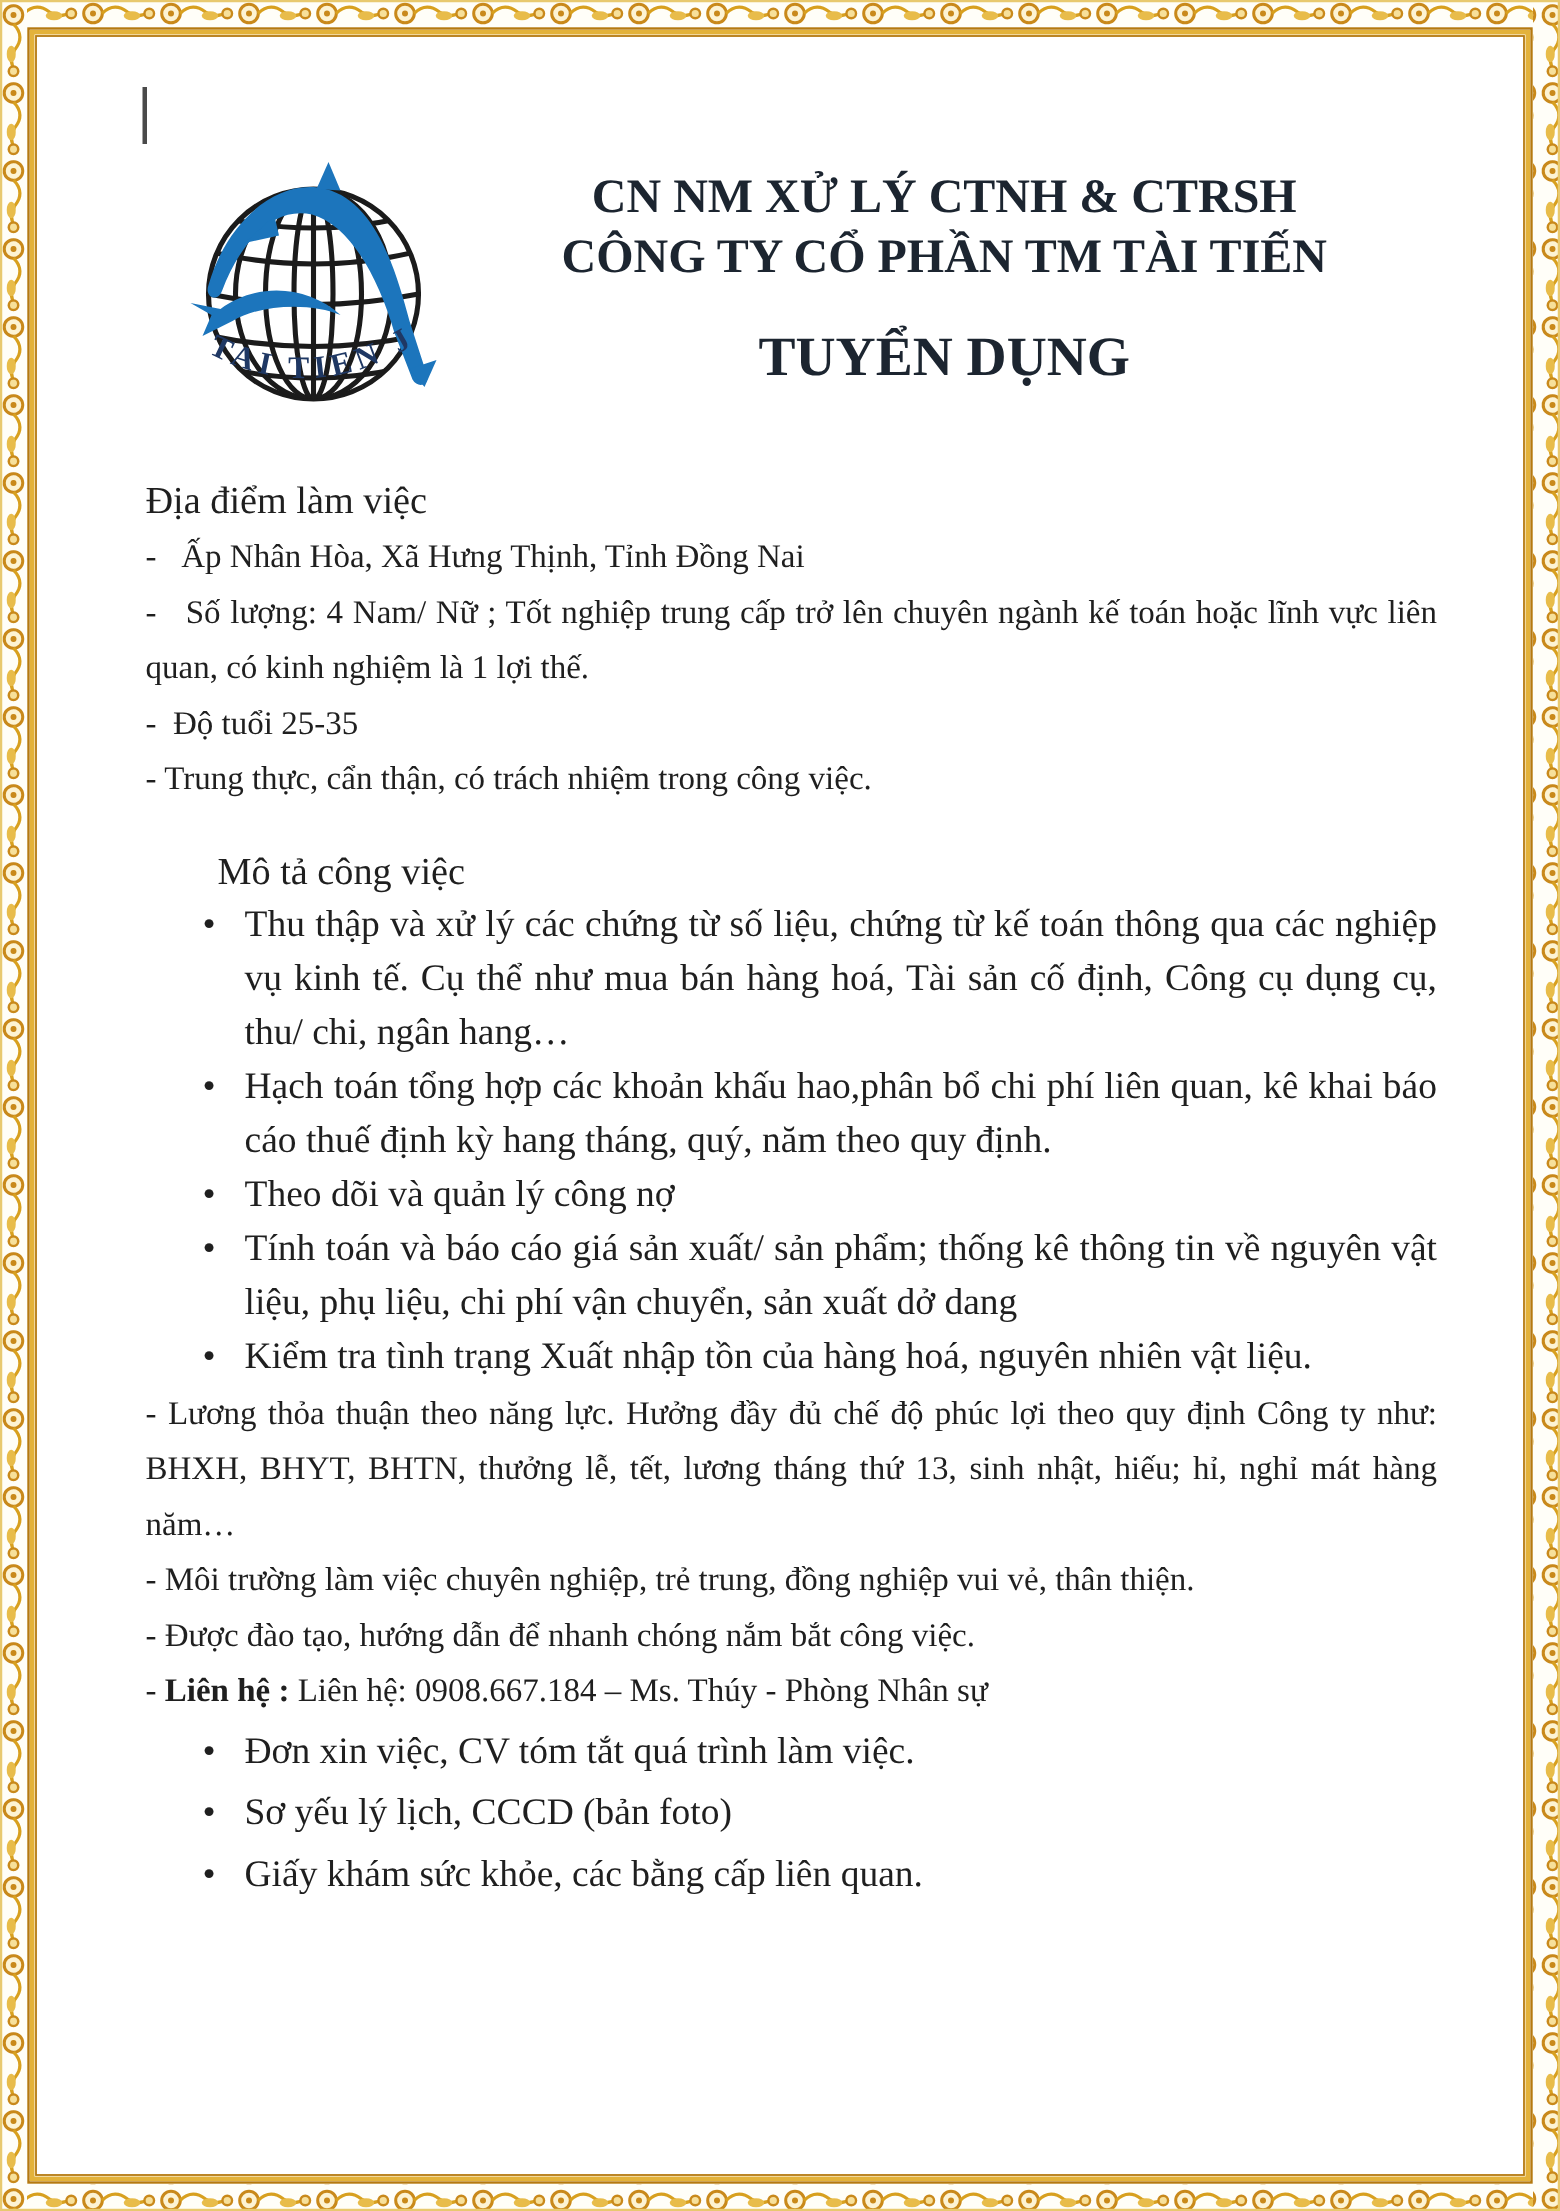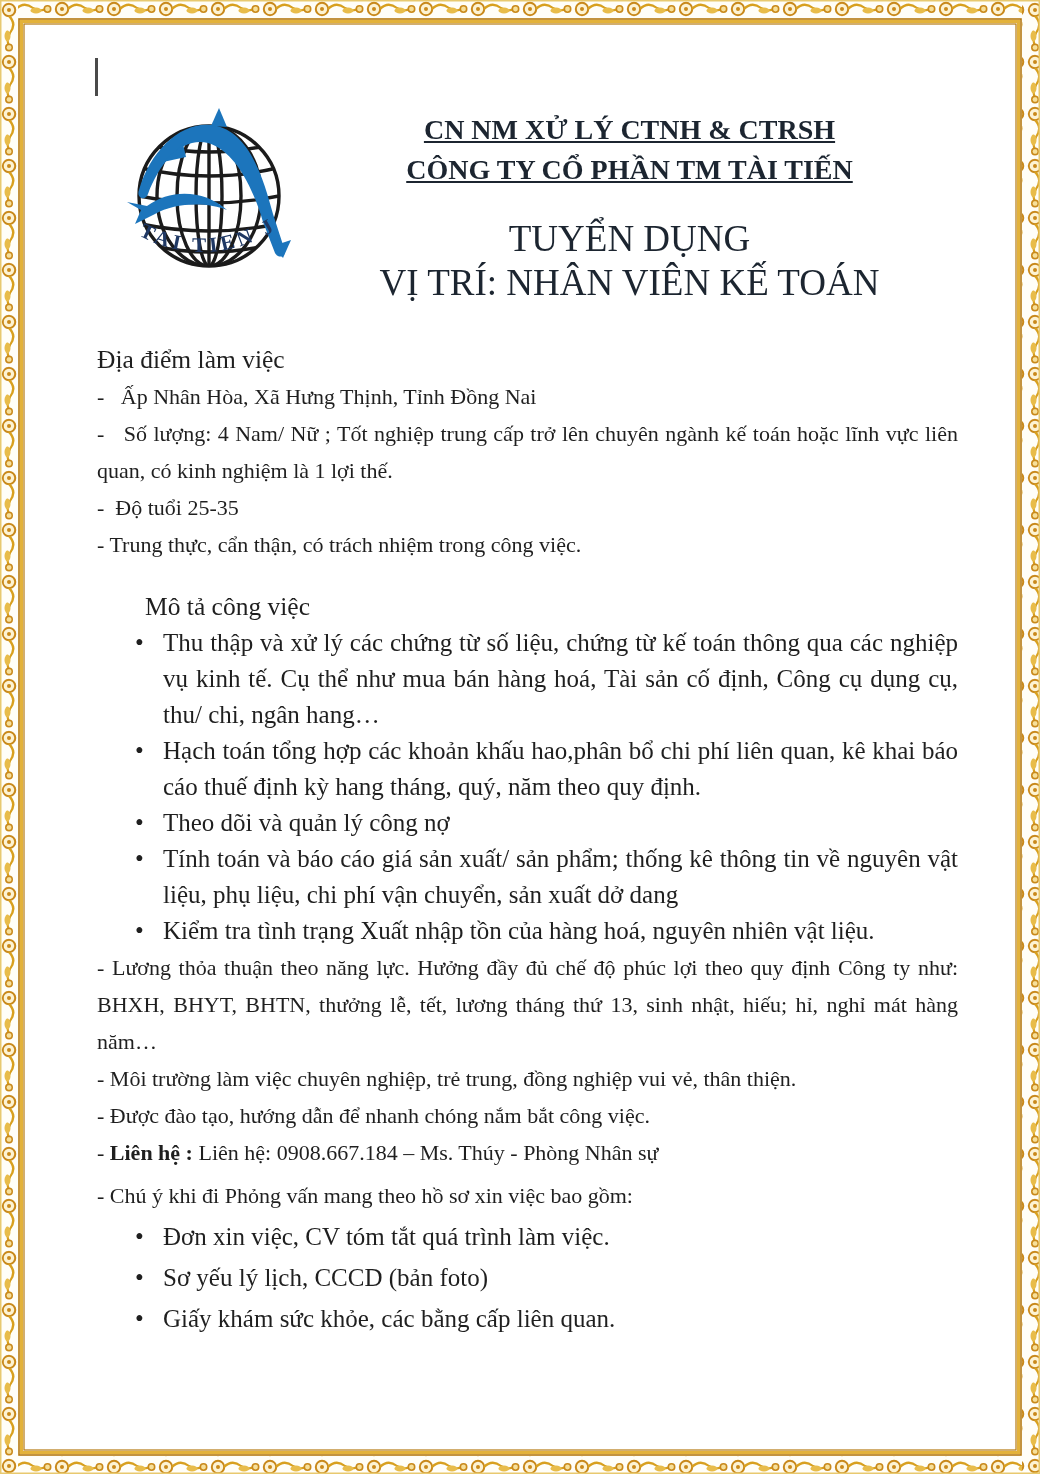--- a/index.html
+++ b/index.html
@@ -10,25 +10,25 @@
     overflow:hidden;
     font-family:"Liberation Serif","DejaVu Serif",serif;
     color:#1f1f1f;
   }
   .frame-svg{position:absolute;left:0;top:0;width:1040px;height:1474px;pointer-events:none;}
   .cursor-mark{position:absolute;left:95px;top:58px;width:3px;height:38px;background:#4a4a4a;}
   .content{position:absolute;left:97px;top:100px;width:861px;}
   .header-row{display:flex;align-items:flex-start;}
   .logo-wrap{flex:0 0 auto;margin-left:16px;margin-top:6px;}
   .header-text{flex:1 1 auto;text-align:center;color:#1c2530;}
-  .org-line{font-weight:bold;font-size:28px;line-height:40px;margin-top:8px;text-decoration:underline;}
+  .org-line{font-weight:bold;font-size:32px;line-height:40px;margin-top:8px;}
   .org-line:first-child{margin-top:10px;}
   .org-line + .org-line{margin-top:0;}
   .titles{margin-top:27px;}
-  .title-line{font-weight:normal;font-size:37px;line-height:44px;color:#1c2530;}
+  .title-line{font-weight:bold;font-size:37px;line-height:44px;color:#1c2530;}
   .sec1{margin-top:36px;}
   .h{font-weight:normal;font-size:25.5px;line-height:37px;white-space:pre-wrap;}
   .t{font-size:22px;line-height:37px;white-space:pre-wrap;}
   .just{text-align:justify;}
   .h-mota{margin-top:25px;margin-left:48px;}
   .h-quyen{margin-top:4px;padding-left:14px;}
   .bullet{display:flex;font-size:25px;line-height:36px;}
   .bullet .dot{flex:0 0 28px;padding-left:38px;box-sizing:content-box;}
   .bullet .btxt{flex:1 1 auto;text-align:justify;font-family:Liberation Serif, serif;}
   .chu-y{margin-top:6px;}
@@ -108,21 +108,20 @@
           <text font-family="Liberation Serif, DejaVu Serif, serif" font-size="21" font-weight="bold" fill="#1F3864" letter-spacing="4">
             <textPath href="#logoArc" startOffset="6">TAI TIEN JSC</textPath>
           </text>
         </svg>
       </div>
       <div class="header-text">
         <div class="org-line">CN NM XỬ LÝ CTNH &amp; CTRSH</div>
         <div class="org-line">CÔNG TY CỔ PHẦN TM TÀI TIẾN</div>
         <div class="titles">
           <div class="title-line">TUYỂN DỤNG</div>
-          <div class="title-line">VỊ TRÍ: NHÂN VIÊN KẾ TOÁN</div>
         </div>
       </div>
     </div>
 
     <div class="sec1">
       <div class="h">Địa điểm làm việc</div>
       <div class="t">-   Ấp Nhân Hòa, Xã Hưng Thịnh, Tỉnh Đồng Nai</div>
 
       <div class="t just">-   Số lượng: 4 Nam/ Nữ ; Tốt nghiệp trung cấp trở lên chuyên ngành kế toán hoặc lĩnh vực liên quan, có kinh nghiệm là 1 lợi thế.</div>
       <div class="t">-  Độ tuổi 25-35</div>
@@ -149,21 +148,20 @@
         <span class="dot">•</span>
         <span class="btxt">Kiểm tra tình trạng Xuất nhập tồn của hàng hoá, nguyên nhiên vật liệu.</span>
       </div>
 
       <div class="t just">- Lương thỏa thuận theo năng lực. Hưởng đầy đủ chế độ phúc lợi theo quy định Công ty như: BHXH, BHYT, BHTN, thưởng lễ, tết, lương tháng thứ 13, sinh nhật, hiếu; hỉ, nghỉ mát hàng năm…</div>
       <div class="t">- Môi trường làm việc chuyên nghiệp, trẻ trung, đồng nghiệp vui vẻ, thân thiện.</div>
       <div class="t">- Được đào tạo, hướng dẫn để nhanh chóng nắm bắt công việc.</div>
 
       <div class="t contact"><span>- </span><span class="bold">Liên hệ :</span><span> Liên hệ: 0908.667.184 – Ms. Thúy - Phòng Nhân sự</span></div>
 
-      <div class="t chu-y">- Chú ý khi đi Phỏng vấn mang theo hồ sơ xin việc bao gồm:</div>
       <div class="bullet final-bullet">
         <span class="dot">•</span>
         <span class="btxt">Đơn xin việc, CV tóm tắt quá trình làm việc.</span>
       </div>
       <div class="bullet final-bullet">
         <span class="dot">•</span>
         <span class="btxt">Sơ yếu lý lịch, CCCD (bản foto)</span>
       </div>
       <div class="bullet final-bullet">
         <span class="dot">•</span>

